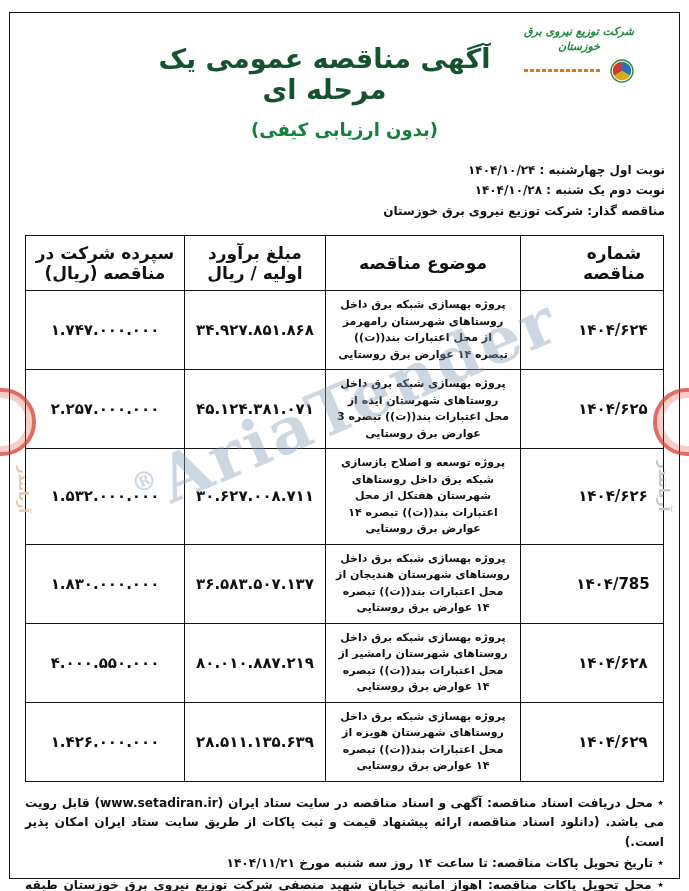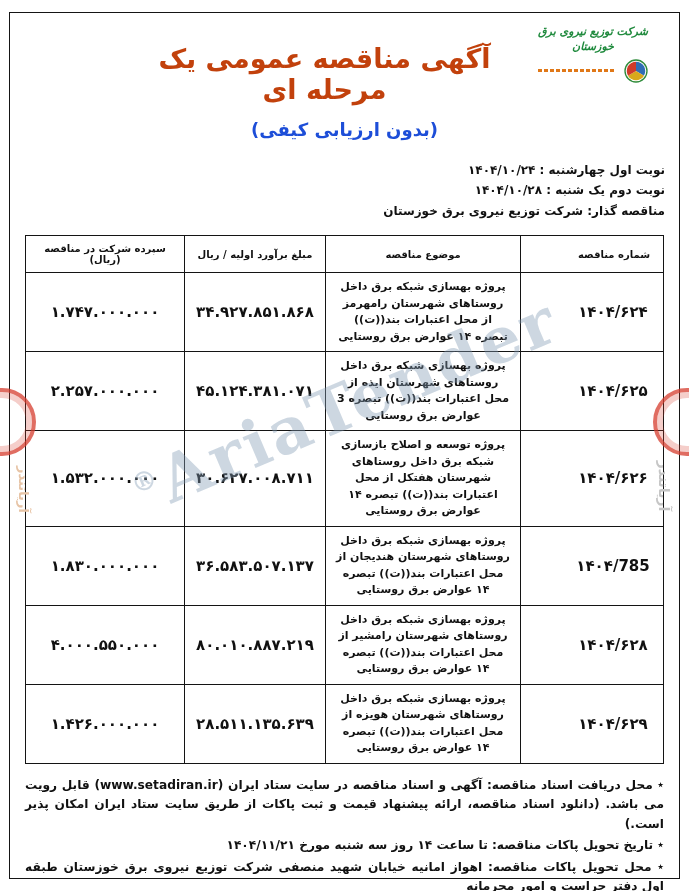--- a/index.html
+++ b/index.html
@@ -6,31 +6,31 @@
   body {
     width:689px; height:891px; position:relative; overflow:hidden;
     background:#ffffff; direction:rtl;
     font-family:"DejaVu Sans", sans-serif; color:#111;
   }
   .frame {
     position:absolute; left:9px; top:12px; right:9px; bottom:12px;
     border:1.5px solid #151515; background:transparent;
   }
   
-  .logo { position:absolute; top:12px; right:10px; width:152px; text-align:center; }
+  .logo { position:absolute; top:12px; right:24px; width:152px; text-align:center; }
   .logo-text { color:#1f8a3d; font-weight:bold; font-style:italic; font-size:11px; line-height:1.35; }
   .logo-bottom { display:flex; align-items:center; justify-content:center; gap:8px; margin-top:4px; }
   .micro-line { width:78px; height:3px; background:repeating-linear-gradient(90deg,#e07818 0 4px,transparent 4px 6px); }
-  .title { margin:30px 160px 0 120px; text-align:center; font-size:27px; font-weight:bold; color:#c2410c; }
-  .subtitle { margin-top:14px; text-align:center; font-size:18px; font-weight:bold; color:#1d4ed8; }
+  .title { margin:30px 160px 0 120px; text-align:center; font-size:27px; font-weight:bold; color:#14532d; }
+  .subtitle { margin-top:14px; text-align:center; font-size:18px; font-weight:bold; color:#15803d; }
   .meta { margin:20px 14px 0 0; font-size:12px; font-weight:bold; line-height:1.7; }
   
   table { width:calc(100% - 30px); margin:14px auto 0; border-collapse:collapse; }
   th, td { border:1.4px solid #141414; text-align:center; vertical-align:middle; }
-  th { font-size:10px; padding:7px 4px; font-weight:bold; }
+  th { font-size:17px; padding:7px 4px; font-weight:bold; }
   td { font-size:15px; font-weight:bold; padding:5px 6px; }
   .c-num { width:88px;padding-left:48px; }
   .c-est { width:128px; }
   .c-dep { width:146px; }
   .c-sub { font-size:11px; line-height:1.5; padding:6px 10px; }
   
   .notes { margin:12px 15px 0; font-size:12.2px; font-weight:bold; line-height:1.6; text-align:justify; }
   .note { margin-bottom:2px; }
   
   .wm {

